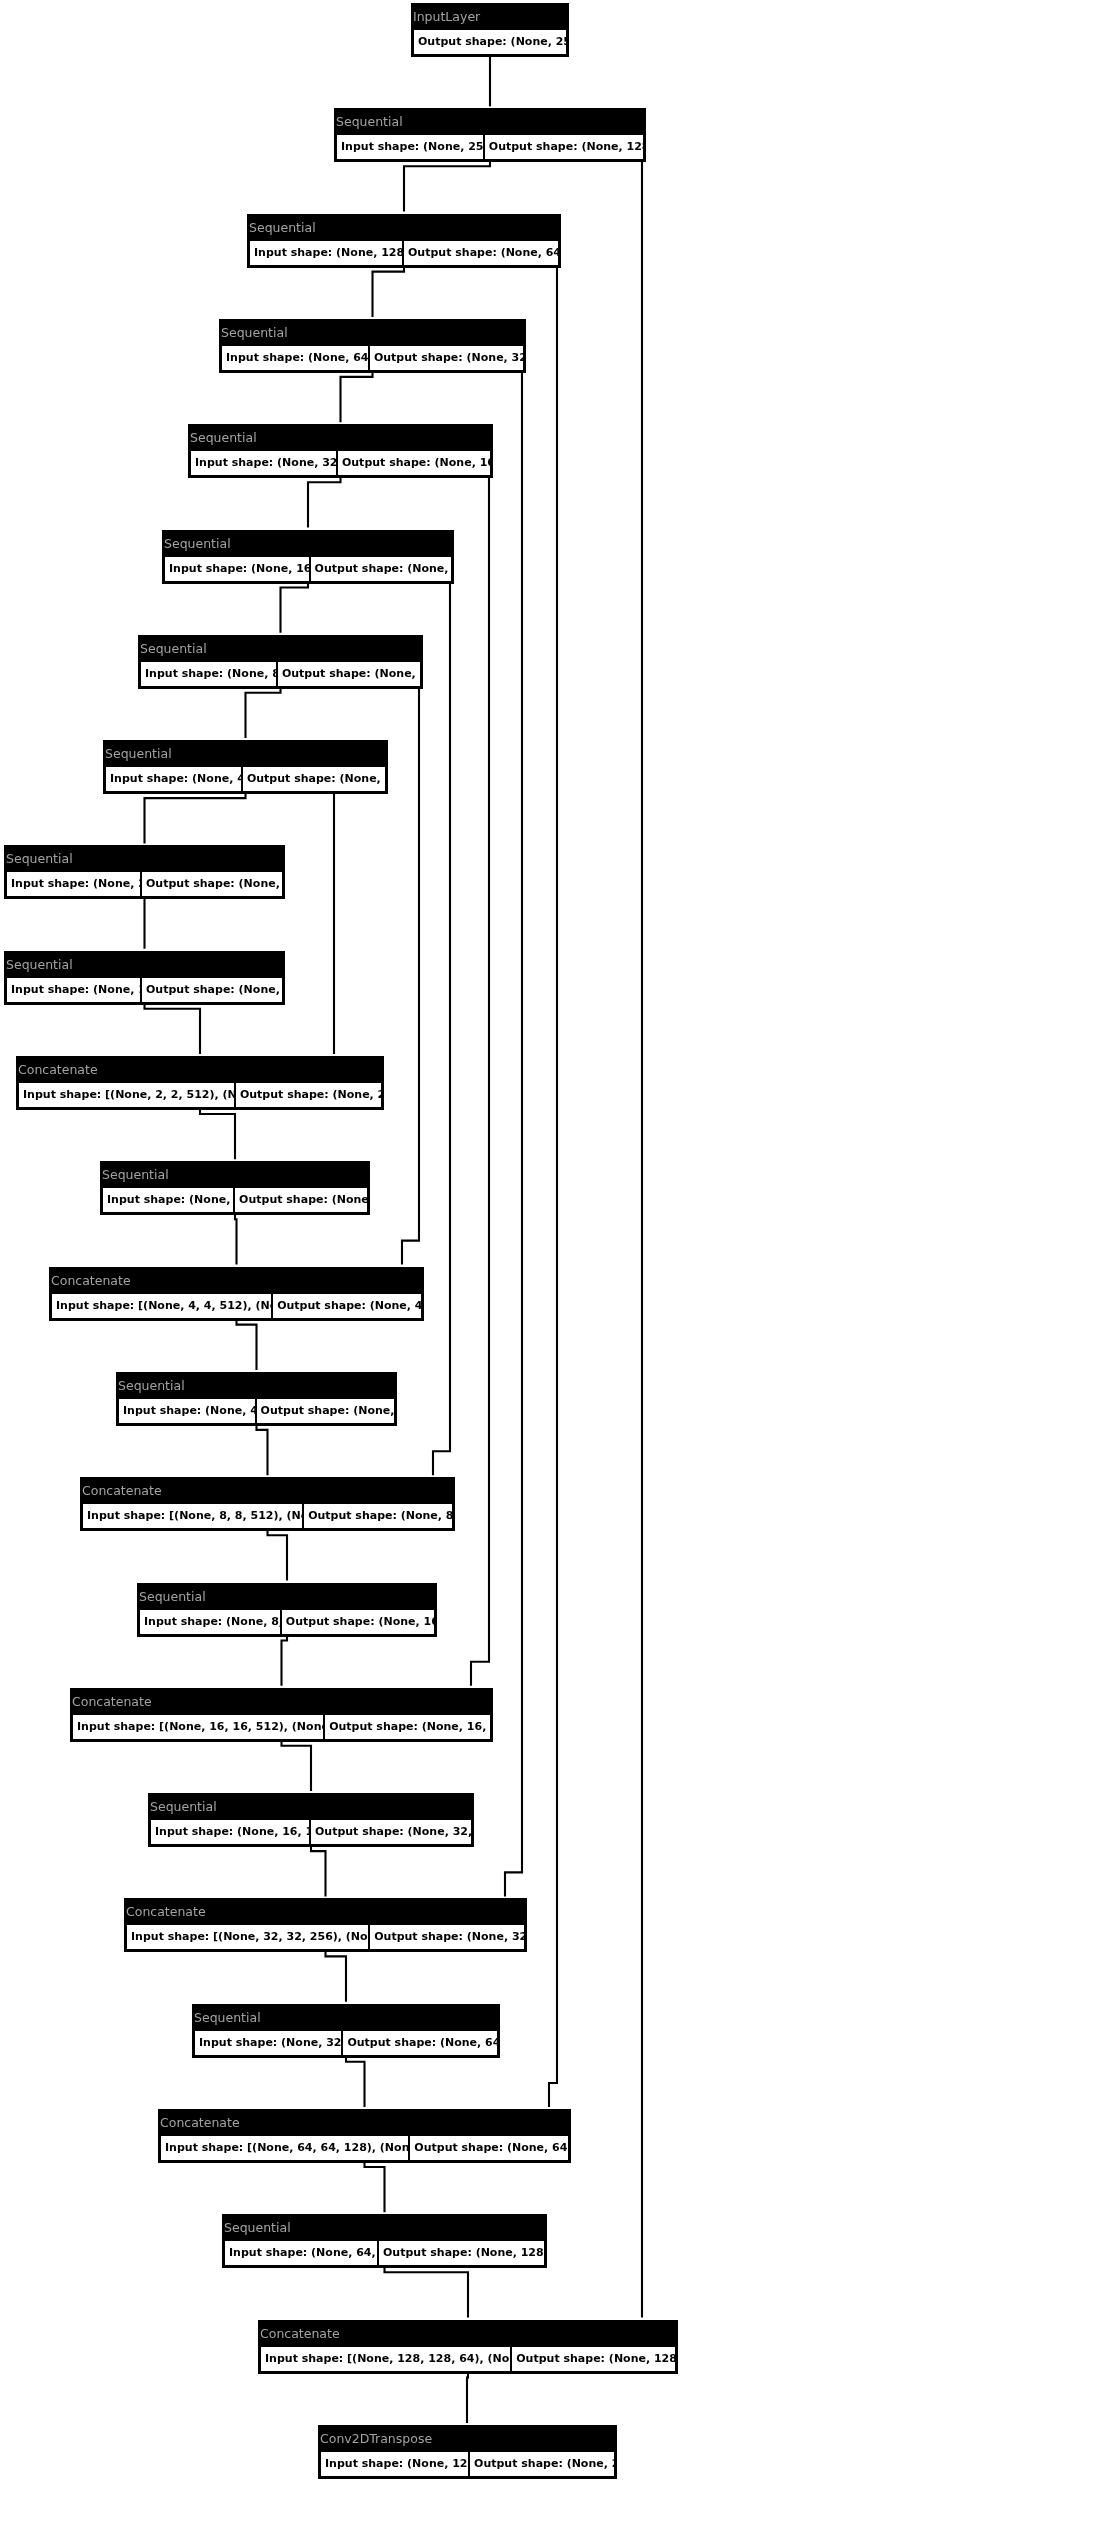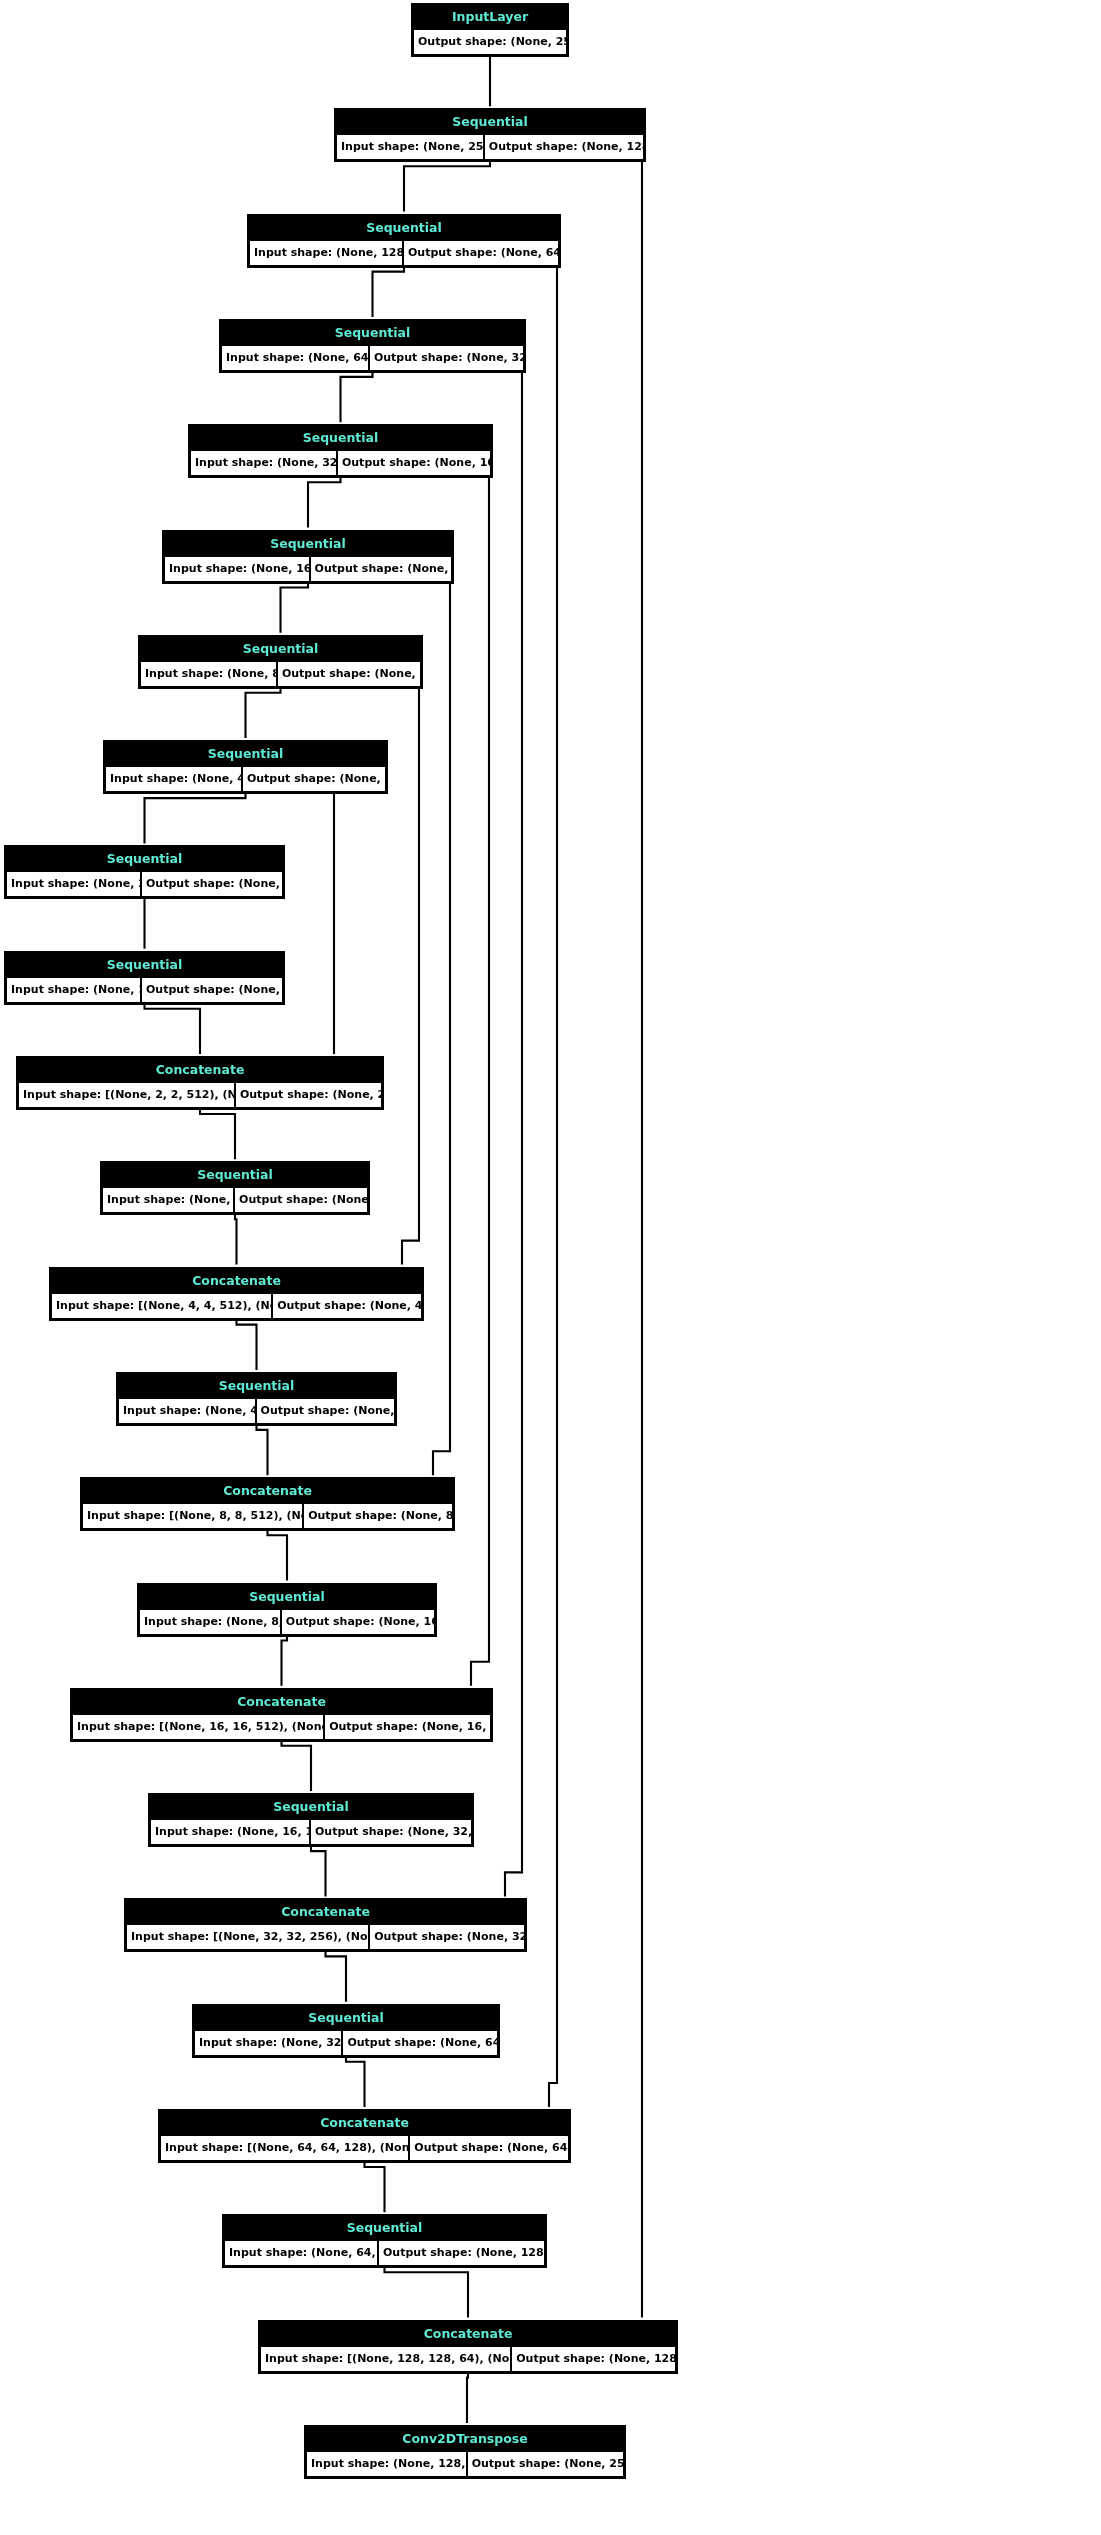--- a/index.html
+++ b/index.html
@@ -13,24 +13,24 @@
   
   .node{
     position:absolute;
     box-sizing:border-box;
     border:2px solid #000000;
     background:#ffffff;
     z-index:5;
   }
   .node .title{
     background:#000000;
-    color:#5eead4;
-    font-weight:bold;
+    color:#a3a3a3;
+    font-weight:normal;
     font-size:12.5px;
-    text-align:center;
+    text-align:left;
     line-height:24px;
     height:24px;
     white-space:nowrap;
     overflow:hidden;
   }
   .node .shapes{
     display:flex;
     height:26px;
     background:#ffffff;
   }
@@ -247,20 +247,20 @@
         <div class="cell out"><span><span class="lbl">Output shape: </span><span class="val">(None, 128, 128, 64)</span></span></div>
       </div>
     </div>
     <div class="node" style="left: 258px; top: 2319.6px; width: 420px;">
       <div class="title">Concatenate</div>
       <div class="shapes">
         <div class="cell in"><span><span class="lbl">Input shape: </span><span class="val">[(None, 128, 128, 64), (None, 128, 128, 64)]</span></span></div>
         <div class="cell out"><span><span class="lbl">Output shape: </span><span class="val">(None, 128, 128, 128)</span></span></div>
       </div>
     </div>
-    <div class="node" style="left: 304px; top: 2424.9px; width: 322px;">
+    <div class="node" style="left: 318px; top: 2424.9px; width: 299px;">
       <div class="title">Conv2DTranspose</div>
       <div class="shapes">
         <div class="cell in"><span><span class="lbl">Input shape: </span><span class="val">(None, 128, 128, 128)</span></span></div>
         <div class="cell out"><span><span class="lbl">Output shape: </span><span class="val">(None, 256, 256, 3)</span></span></div>
       </div>
     </div>
   </div>
 
 </body></html>

